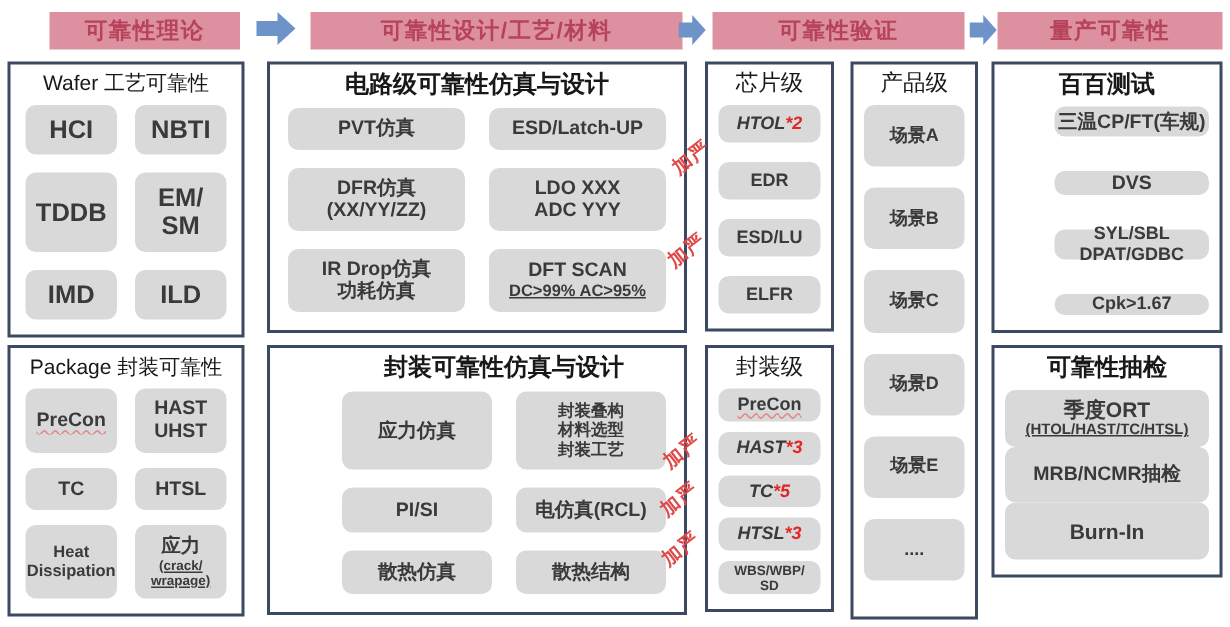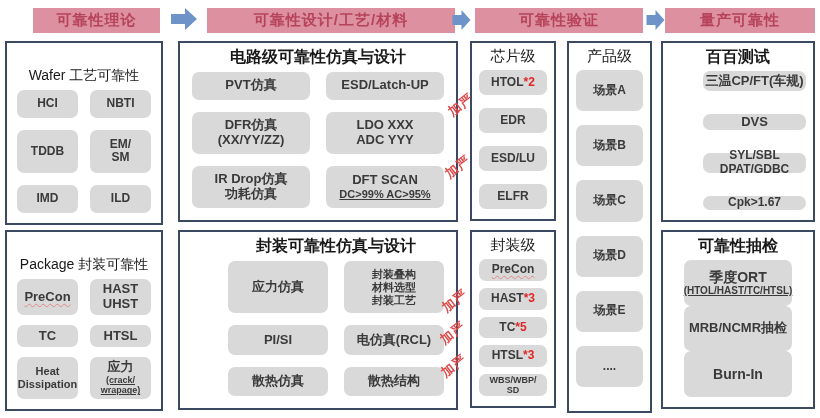--- a/index.html
+++ b/index.html
@@ -11,40 +11,40 @@
        font-weight:bold;font-size:15px;display:flex;align-items:center;justify-content:center;
        letter-spacing:1px;}
   .arrow{position:absolute;}
 
   
   .panel{position:absolute;background:#fff;border:2px solid #3c4a61;box-sizing:border-box;
          display:flex;flex-direction:column;}
   .panel-title{text-align:center;font-size:15px;color:#181818;padding:4px 2px 2px;
                font-weight:400;line-height:1.2;flex:0 0 auto;}
   .bold-title .panel-title{font-weight:700;font-size:16px;}
-  .sm-title .panel-title{font-size:14px;margin-top:20px;}
+  .sm-title .panel-title{font-size:14px;}
 
   
   .btn{background:#d9d9d9;border-radius:7px;display:flex;flex-direction:column;
        align-items:center;justify-content:center;color:#3a3a3a;text-align:center;
        line-height:1.15;font-weight:600;font-size:13px;min-height:0;}
   .lbl{white-space:pre-line;}
-  .lbl-row{display:flex;align-items:center;justify-content:center;white-space:pre;}
+  .lbl-row{display:flex;align-items:center;justify-content:center;white-space:pre;font-style:italic;}
   .sub{font-size:10px;font-weight:600;white-space:pre-line;text-decoration:underline;}
   .sub:empty{display:none;}
   .mark{color:#e02626;font-weight:700;}
   .mark:empty{display:none;}
   .squiggle .lbl{text-decoration:underline wavy #e08a8a 1px;text-underline-offset:2px;}
 
   .grid2{display:grid;grid-template-columns:1fr 1fr;gap:12px 12px;
          padding:4px 10px 10px;flex:1;min-height:0;}
   .col{display:flex;flex-direction:column;padding:3px 7px 10px;flex:1;min-height:0;}
   .col .btn{flex:1;}
 
-  .wafer .btn{font-size:12px;}
+  .wafer .btn{font-size:17px;}
   .fs11{font-size:11px !important;}
   .fs12{font-size:12px !important;}
   .fs9 .lbl{font-size:9px;}
   .circuit .grid2{gap:12px 16px;padding:4px 12px 12px;}
   .chipcol{gap:13px;}
   .pkglvl{gap:7px;}
   .prodcol{gap:14px;padding-bottom:24px;}
   .testcol{gap:23px;padding-left:40px;}
   .samplecol{gap:0;}
   .f13{flex:1.3 !important;}
@@ -263,21 +263,21 @@
       <div class="btn f13 fs12">
           <span class="lbl">SYL/SBL
 DPAT/GDBC</span>
         </div>
       <div class="btn f09 fs12">
           <span class="lbl">Cpk&gt;1.67</span>
         </div>
     </div>
   </div>
 
-  <div class="panel bold-title" style="left:661px;top:230px;width:154px;height:179px;align-items:center;">
+  <div class="panel bold-title" style="left:661px;top:230px;width:154px;height:155px;">
     <div class="panel-title">可靠性抽检</div>
     <div class="col samplecol">
       <div class="btn" style="font-size:14px;">
           <span class="lbl">季度ORT</span>
           <span class="sub" style="font-size:10px;">(HTOL/HAST/TC/HTSL)</span>
         </div>
       <div class="btn">
           <span class="lbl">MRB/NCMR抽检</span>
         </div>
       <div class="btn" style="font-size:14px;">

